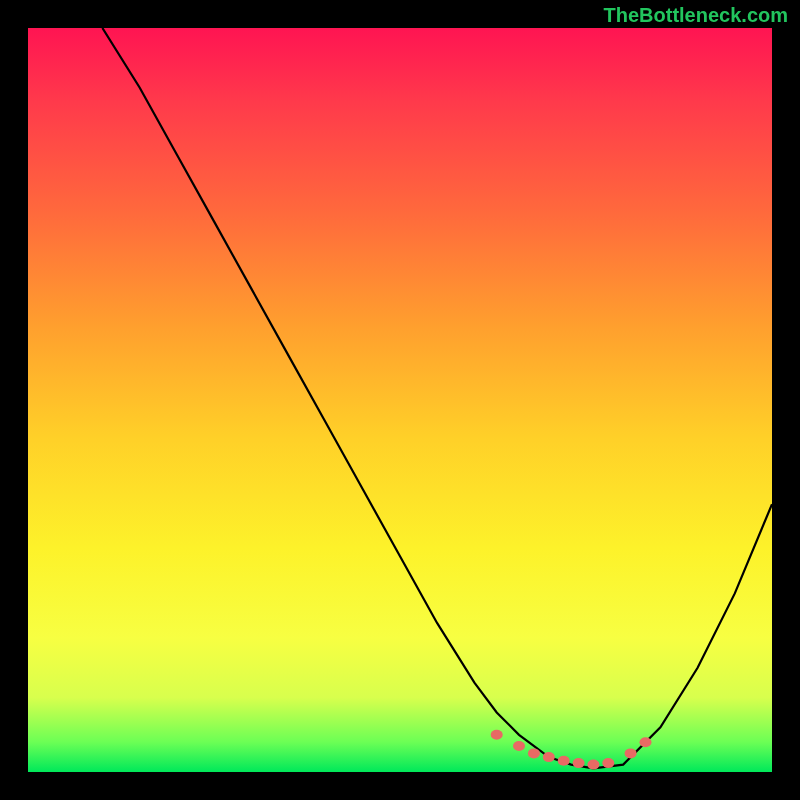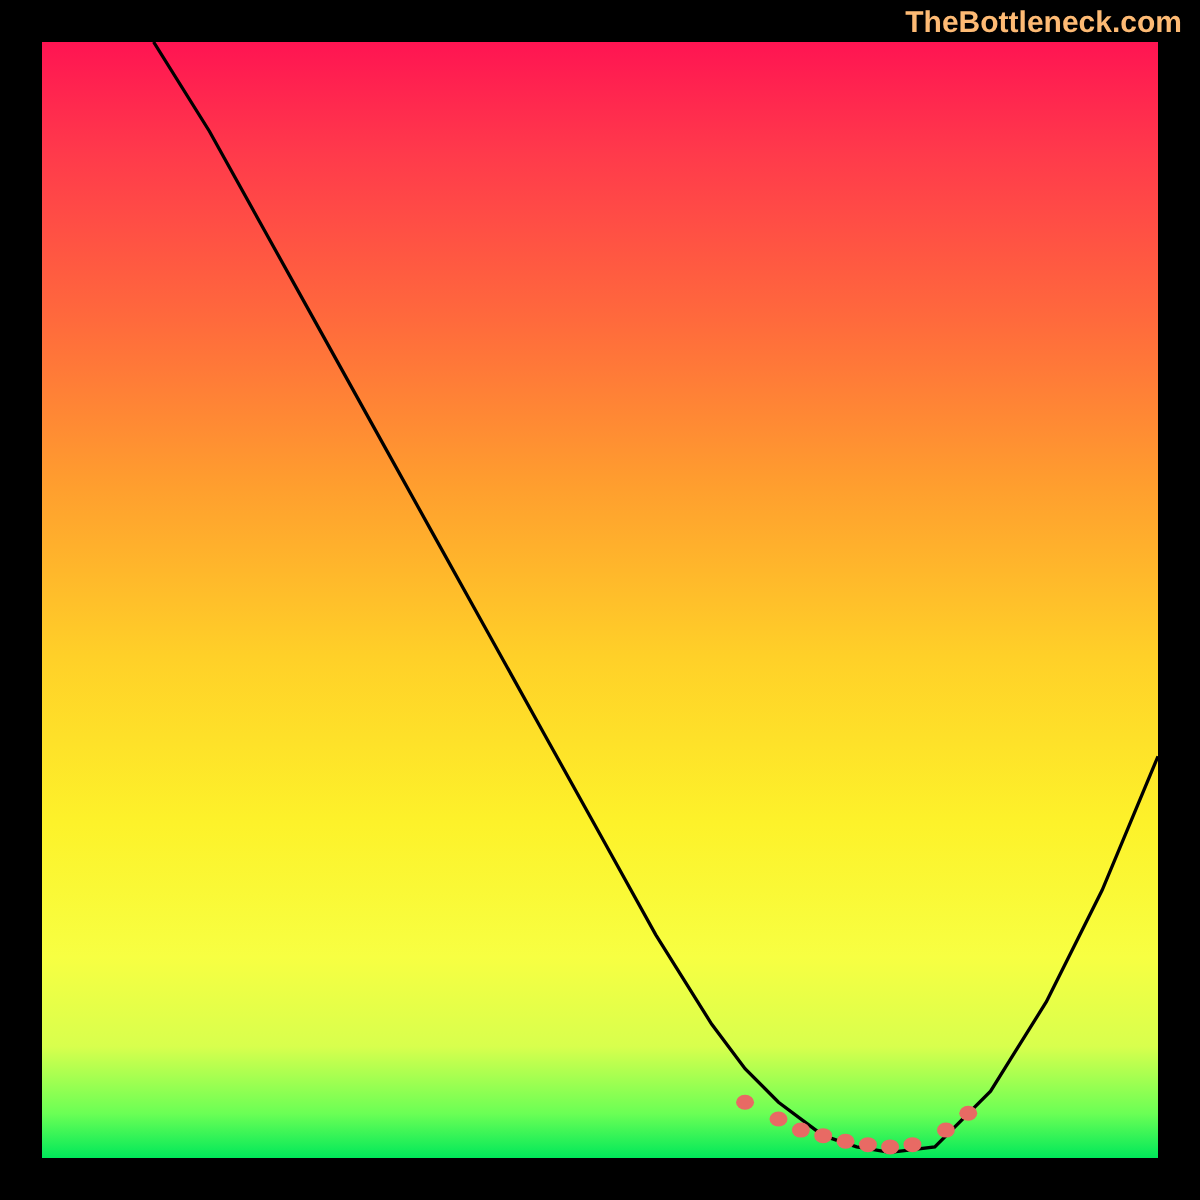--- a/index.html
+++ b/index.html
@@ -9,21 +9,21 @@
     width: 800px;
     height: 800px;
     position: relative;
     font-family: Arial, sans-serif;
     overflow: hidden;
   }
   .watermark {
     position: absolute;
     top: 4px;
     right: 12px;
-    color: #fdba74;
+    color: #22c55e;
     font-size: 20px;
     font-weight: bold;
     z-index: 10;
   }
   .plot-area {
     position: absolute;
     left: 28px;
     top: 28px;
     width: 744px;
     height: 744px;

